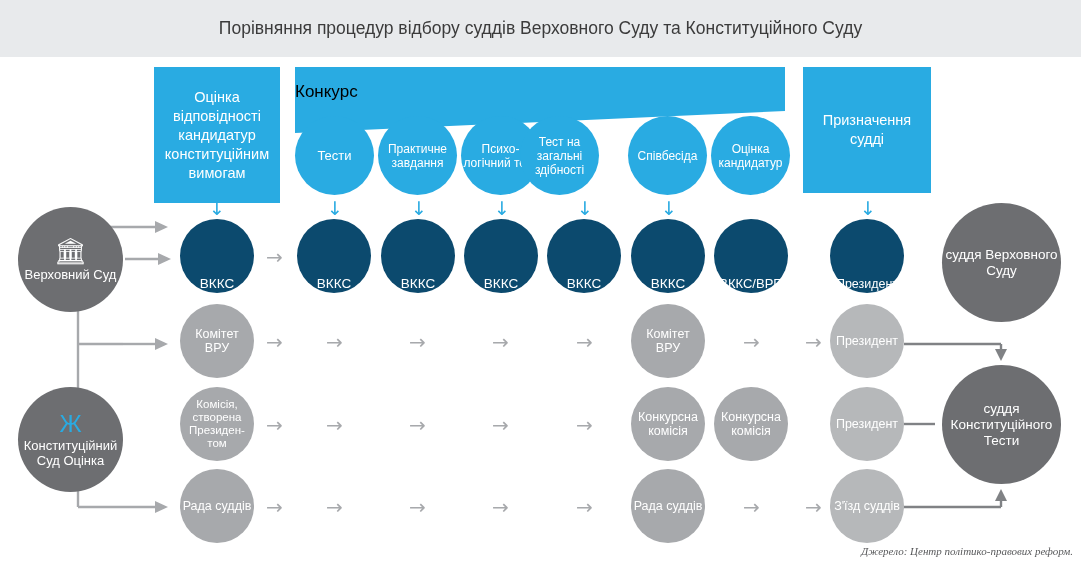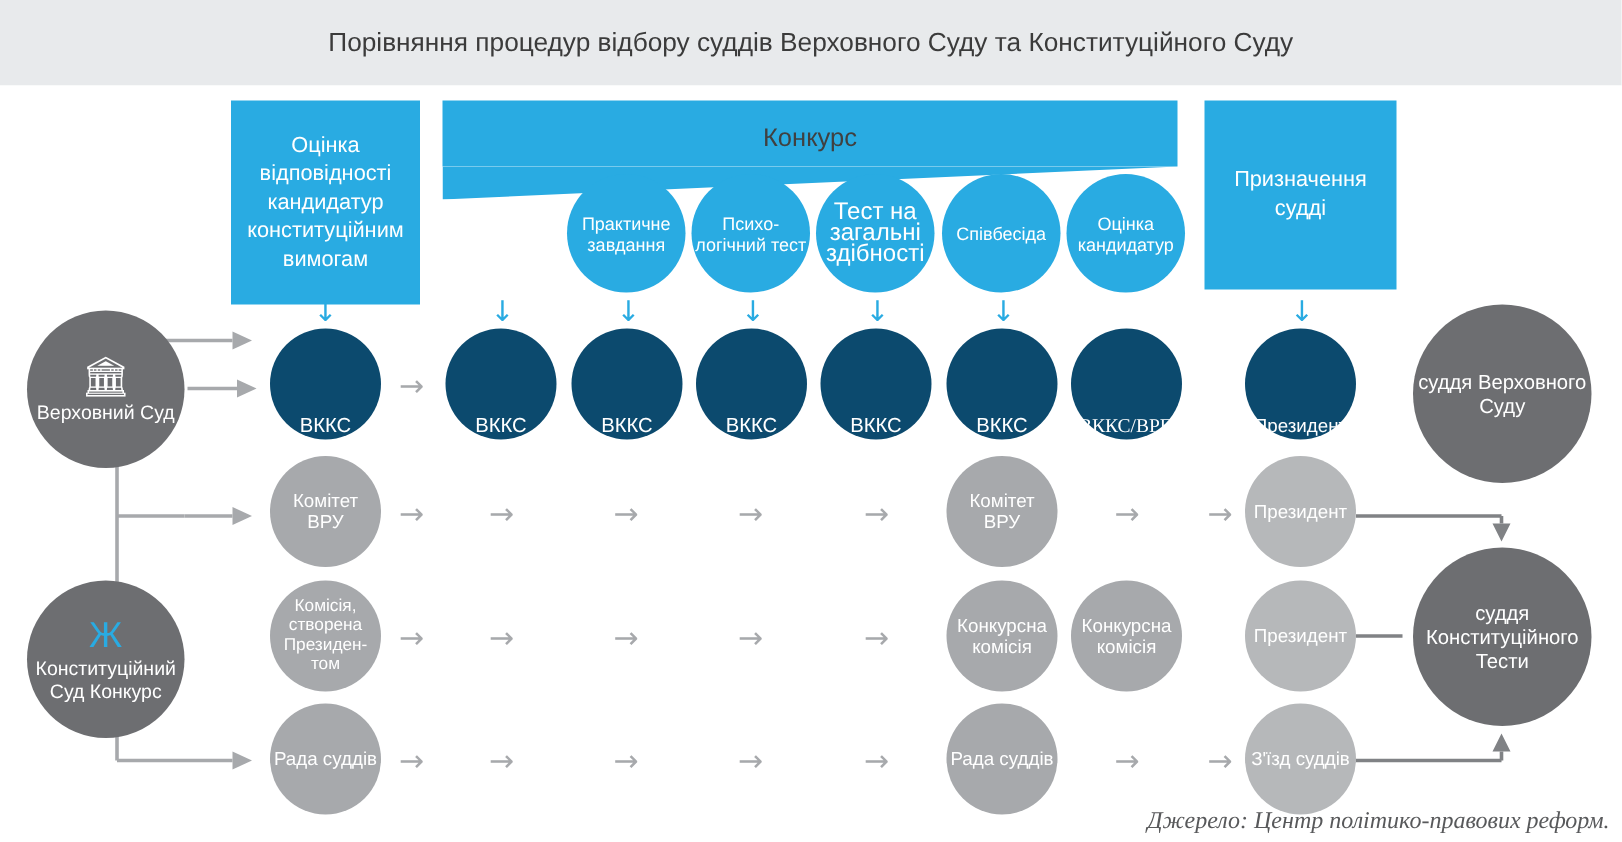--- a/index.html
+++ b/index.html
@@ -53,27 +53,27 @@
     line-height: 19px;
     display: flex;
     align-items: center;
     justify-content: center;
     padding: 0 4px;
     box-sizing: border-box;
   }
   .konkurs-band {
     position: absolute;
     background: #29abe2;
-    color: #404040;
+    color: #000000;
     text-align: center;
     font-size: 17px;
     line-height: 22px;
     display: flex;
     align-items: flex-start;
-    justify-content: center;
+    justify-content: flex-start;
     padding-top: 14px;
     box-sizing: border-box;
   }
   
   .circle {
     position: absolute;
     border-radius: 50%;
     display: flex;
     align-items: center;
     justify-content: center;
@@ -100,21 +100,21 @@
     position: absolute;
     color: #29abe2;
     font-size: 19px;
     line-height: 1;
     font-family: "DejaVu Sans", sans-serif;
   }
   .source {
     position: absolute;
     right: 8px;
     bottom: 4px;
-    font-size: 16px;
+    font-size: 11px;
     font-style: italic;
     color: #58595b;
     font-family: "Liberation Serif", serif;
   }
   svg.connectors {
     position: absolute;
     left: 0; top: 0;
     width: 1081px;
     height: 504px;
     pointer-events: none;
@@ -173,27 +173,30 @@
     </div>
     <div style="position:absolute; left:295px; top:54px; width:490px; height:22px; overflow:hidden;">
       <div style="margin-left:0; width:490px; height:22px;
                   background: linear-gradient(to top right, transparent 0, transparent 0);"></div>
     </div>
 
     <div class="bluebox" style="left:803px; top:10px; width:128px; height:126px;">
       <span>Призначення судді</span>
     </div>
 
+    <div class="circle c-blue" style="left:295px; top:59px; width:79px; height:79px; font-size:13px; line-height:15px;">
+      <span class="lbl">Тести</span>
+    </div>
     <div class="circle c-blue" style="left:378px; top:59px; width:79px; height:79px; font-size:12px; line-height:14px;">
       <span class="lbl">Практичне завдання</span>
     </div>
     <div class="circle c-blue" style="left:461px; top:59px; width:79px; height:79px; font-size:12px; line-height:14px;">
       <span class="lbl">Психо-логічний тест</span>
     </div>
-    <div class="circle c-blue" style="left:544px; top:59px; width:79px; height:79px; font-size:16px; line-height:14px;">
+    <div class="circle c-blue" style="left:520px; top:59px; width:79px; height:79px; font-size:12px; line-height:14px;">
       <span class="lbl">Тест на загальні здібності</span>
     </div>
     <div class="circle c-blue" style="left:628px; top:59px; width:79px; height:79px; font-size:12px; line-height:14px;">
       <span class="lbl">Співбесіда</span>
     </div>
     <div class="circle c-blue" style="left:711px; top:59px; width:79px; height:79px; font-size:12px; line-height:14px;">
       <span class="lbl">Оцінка кандидатур</span>
     </div>
 
     <div class="arrow-down" style="left:209px; top:142px;">↓</div>
@@ -204,21 +207,21 @@
     <div class="arrow-down" style="left:661px; top:142px;">↓</div>
     <div class="arrow-down" style="left:860px; top:142px;">↓</div>
 
     <div class="circle c-grey-dark" style="left:18px; top:150px; width:105px; height:105px; font-size:13px; line-height:15px; flex-direction:column;">
       <span style="font-size:26px; line-height:26px; margin-bottom:3px;">🏛</span>
       <span class="lbl">Верховний Суд</span>
     </div>
 
     <div class="circle c-grey-dark" style="left:18px; top:330px; width:105px; height:105px; font-size:13px; line-height:15px; flex-direction:column;">
       <span style="font-size:24px; line-height:24px; margin-bottom:2px; color:#29abe2;">Ж</span>
-      <span class="lbl">Конституційний Суд Конкурс</span>
+      <span class="lbl">Конституційний Суд Оцінка</span>
     </div>
 
     <div class="circle c-grey-mid" style="left:180px; top:162px; width:74px; height:74px; font-size:13.5px;">
       <span class="lbl">ВККС</span>
     </div>
     <div class="arrow-right" style="left:266px; top:190px;">→</div>
 
     <div class="circle c-grey-mid" style="left:297px; top:162px; width:74px; height:74px; font-size:13.5px;">
       <span class="lbl">ВККС</span>
     </div>
@@ -227,21 +230,21 @@
     </div>
     <div class="circle c-grey-mid" style="left:464px; top:162px; width:74px; height:74px; font-size:13.5px;">
       <span class="lbl">ВККС</span>
     </div>
     <div class="circle c-grey-mid" style="left:547px; top:162px; width:74px; height:74px; font-size:13.5px;">
       <span class="lbl">ВККС</span>
     </div>
     <div class="circle c-grey-mid" style="left:631px; top:162px; width:74px; height:74px; font-size:13.5px;">
       <span class="lbl">ВККС</span>
     </div>
-    <div class="circle c-grey-mid" style="left:714px; top:162px; width:74px; height:74px; font-size:13px; line-height:15px;font-family:Liberation Serif, serif;">
+    <div class="circle c-grey-mid" style="left:714px; top:162px; width:74px; height:74px; font-size:13px; line-height:15px;">
       <span class="lbl">ВККС/ВРП</span>
     </div>
     <div class="circle c-grey-mid" style="left:830px; top:162px; width:74px; height:74px; font-size:12.5px;">
       <span class="lbl">Президент</span>
     </div>
     <div class="circle c-grey-dark" style="left:942px; top:146px; width:119px; height:119px; font-size:13.5px; line-height:16px;">
       <span class="lbl">суддя Верховного Суду</span>
     </div>
 
     <div class="circle c-grey-light" style="left:180px; top:247px; width:74px; height:74px; font-size:12.5px; line-height:14px;">

